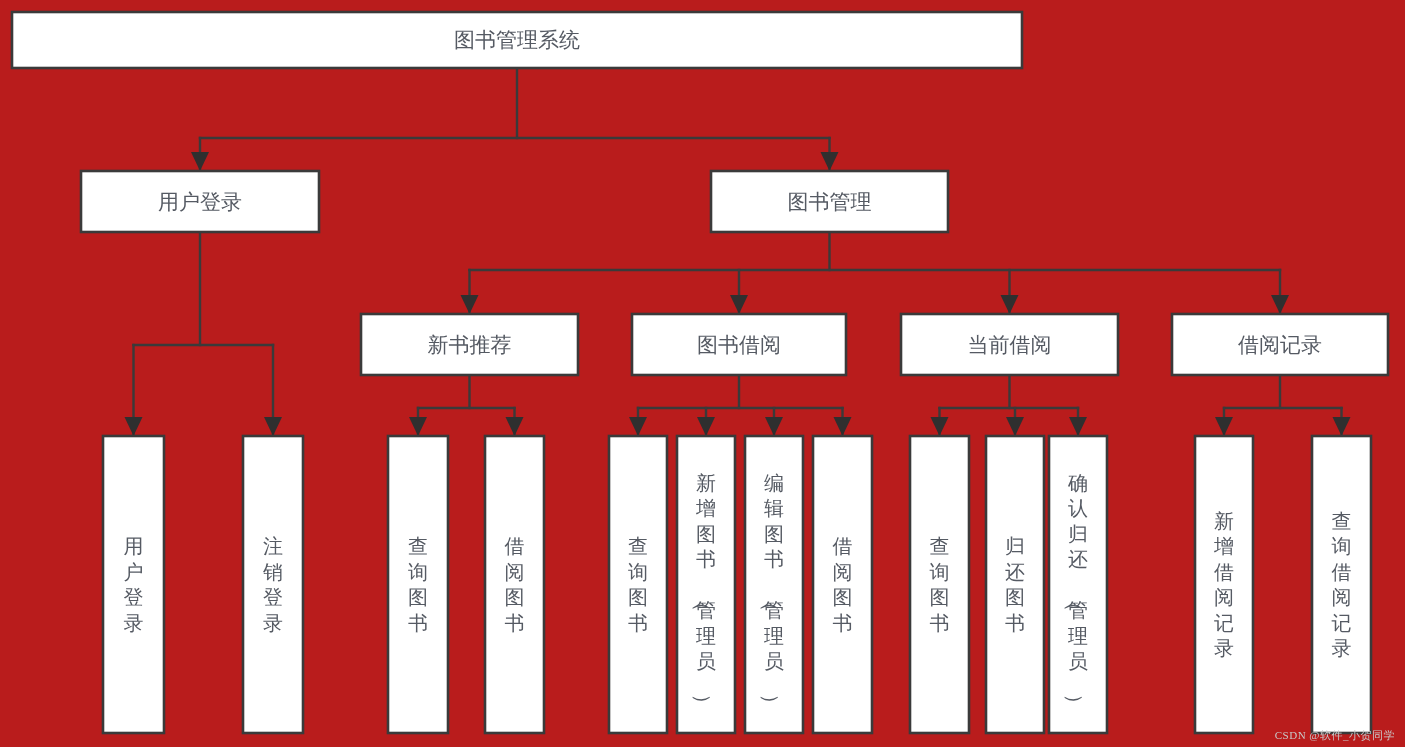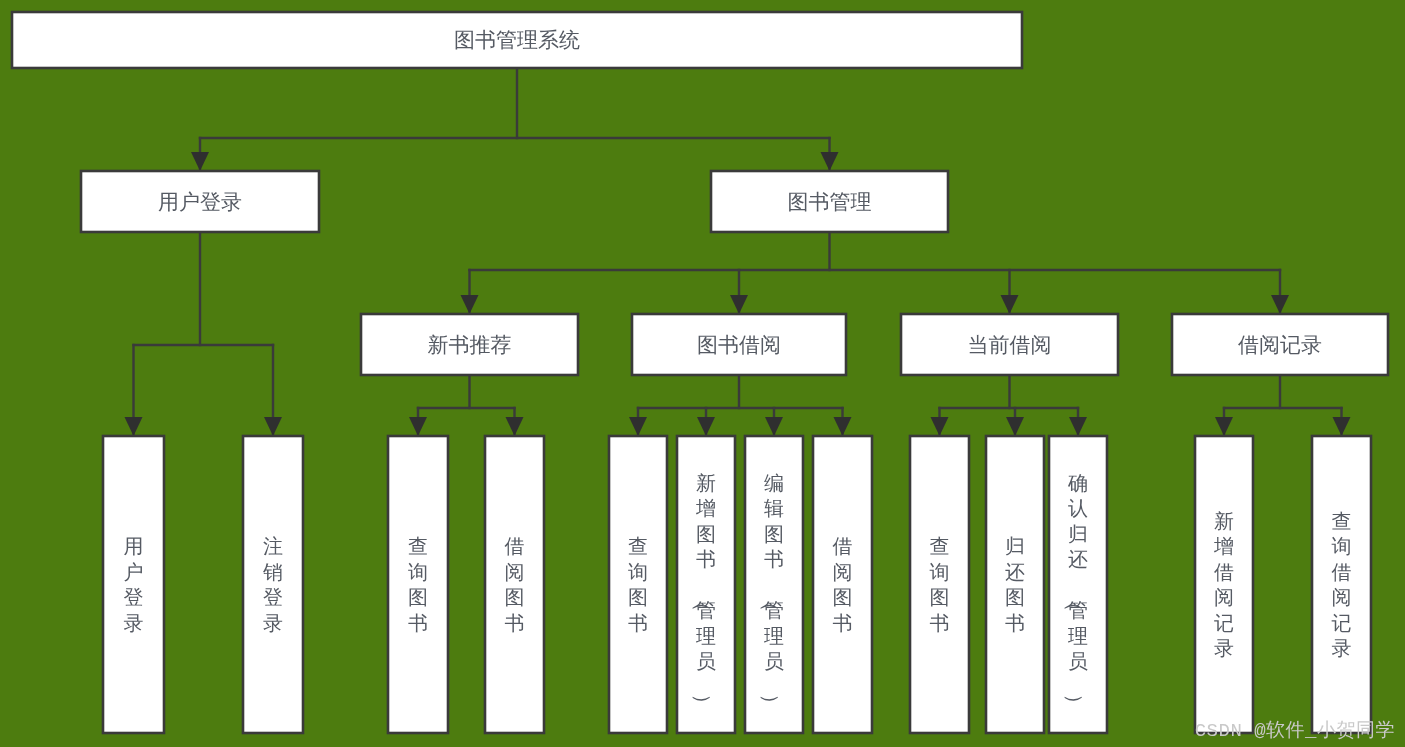--- a/index.html
+++ b/index.html
@@ -10,21 +10,21 @@
   body {
     width: 1405px;
     height: 747px;
     font-family: "DejaVu Sans", "Liberation Sans", sans-serif;
     overflow: hidden;
   }
   #diagram-root {
     position: relative;
     width: 1405px;
     height: 747px;
-    background: #4d7c0f;
+    background: #b91c1c;
   }
   svg.canvas {
     position: absolute;
     left: 0;
     top: 0;
     width: 1405px;
     height: 747px;
   }
   .node-rect {
     fill: #ffffff;
@@ -51,22 +51,22 @@
   .node-label-v {
     fill: #555a63;
     font-family: "DejaVu Sans", "Liberation Sans", sans-serif;
     font-size: 20px;
     text-anchor: middle;
   }
   .watermark {
     position: absolute;
     right: 10px;
     bottom: 4px;
-    font-family: Liberation Mono, monospace;
-    font-size: 19px;
+    font-family: Liberation Serif, serif;
+    font-size: 11px;
     color: #c9c9c9;
     letter-spacing: 0.5px;
     white-space: nowrap;
     pointer-events: none;
   }
 </style>
 </head>
 <body>
 
 <div id="diagram-root">

